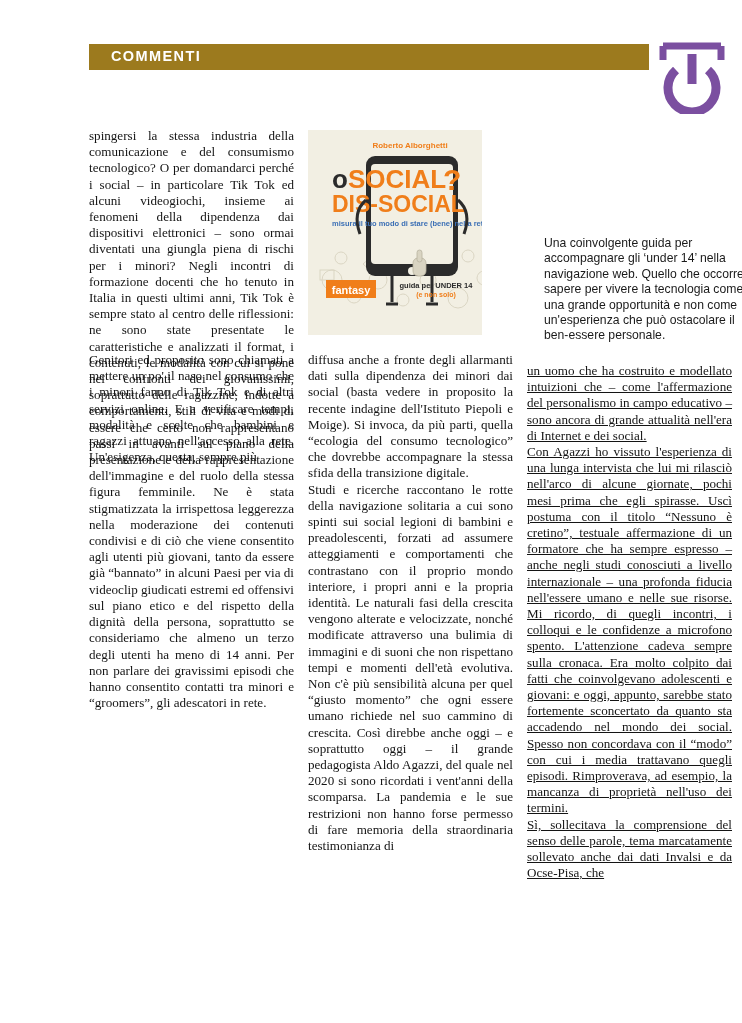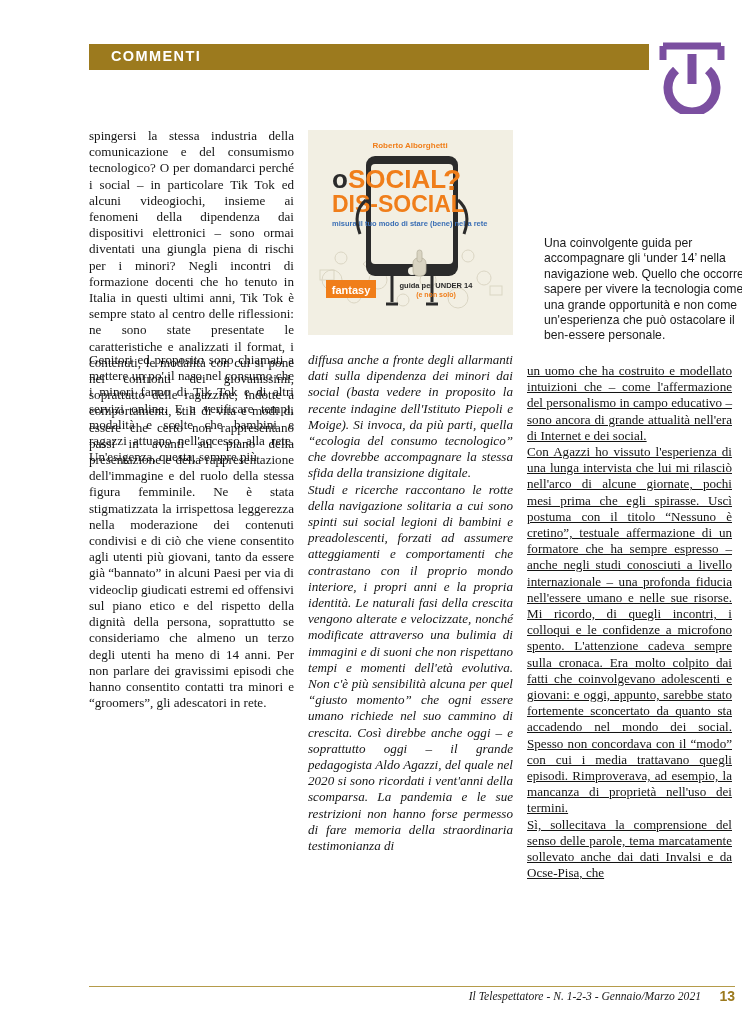--- a/index.html
+++ b/index.html
@@ -80,21 +80,21 @@
     line-height: 15.4px;
     color: #1a1a1a;
     text-align: left;
   }
 
   
   .cover {
     position: absolute;
     left: 267px;
     top: 130px;
-    width: 205px;
+    width: 174px;
     height: 205px;
     background: #ec4899;
     overflow: hidden;
   }
   .cover-inner { position:absolute; left:0; top:0; width:205px; height:205px; }
 
   
   .footer {
     position: absolute;
     left: 48px;
@@ -205,33 +205,28 @@
 
   <div class="col" id="col1-top">
     <p>spingersi la stessa industria della comunicazione e del consumismo tecnologico? O per domandarci perché i social – in particolare Tik Tok ed alcuni videogiochi, insieme ai fenomeni della dipendenza dai dispositivi elettronici – sono ormai diventati una giungla piena di rischi per i minori? Negli incontri di formazione docenti che ho tenuto in Italia in questi ultimi anni, Tik Tok è sempre stato al centro delle riflessioni: ne sono state presentate le caratteristiche e analizzati il format, i contenuti, le modalità con cui si pone nei confronti dei giovanissimi, soprattutto delle ragazzine, indotte a comportamenti, stili di vita e modi di essere che certo non rappresentano passi in avanti sul piano della presentazione e della rappresentazione dell'immagine e del ruolo della stessa figura femminile. Ne è stata stigmatizzata la irrispettosa leggerezza nella moderazione dei contenuti condivisi e di ciò che viene consentito agli utenti più giovani, tanto da essere già “bannato” in alcuni Paesi per via di videoclip giudicati estremi ed offensivi sul piano etico e del rispetto della dignità della persona, soprattutto se consideriamo che almeno un terzo degli utenti ha meno di 14 anni. Per non parlare dei gravissimi episodi che hanno consentito contatti tra minori e “groomers”, gli adescatori in rete.</p>
   </div>
 
   <div class="col" id="col1-bot">
     <p>Genitori ed proposito sono chiamati a mettere un po' il naso nel consumo che i minori fanno di Tik Tok e di altri servizi online. E a verificare tempi, modalità e scelte che bambini e ragazzi attuano nell'accesso alla rete. Un'esigenza, questa, sempre più</p>
   </div>
 
   <div class="col" id="col2">
-    <p style="white-space: pre-line; font-style: italic;">diffusa anche a fronte degli allarmanti dati sulla dipendenza dei minori dai social (basta vedere in proposito la recente indagine dell'Istituto Piepoli e Moige). Si invoca, da più parti, quella “ecologia del consumo tecnologico” che dovrebbe accompagnare la stessa sfida della transizione digitale.
+    <p style="white-space: pre-line;">diffusa anche a fronte degli allarmanti dati sulla dipendenza dei minori dai social (basta vedere in proposito la recente indagine dell'Istituto Piepoli e Moige). Si invoca, da più parti, quella “ecologia del consumo tecnologico” che dovrebbe accompagnare la stessa sfida della transizione digitale.
 Studi e ricerche raccontano le rotte della navigazione solitaria a cui sono spinti sui social legioni di bambini e preadolescenti, forzati ad assumere atteggiamenti e comportamenti che contrastano con il proprio mondo interiore, i propri anni e la propria identità. Le naturali fasi della crescita vengono alterate e velocizzate, nonché modificate attraverso una bulimia di immagini e di suoni che non rispettano tempi e momenti dell'età evolutiva. Non c'è più sensibilità alcuna per quel “giusto momento” che ogni essere umano richiede nel suo cammino di crescita. Così direbbe anche oggi – e soprattutto oggi – il grande pedagogista Aldo Agazzi, del quale nel 2020 si sono ricordati i vent'anni della scomparsa. La pandemia e le sue restrizioni non hanno forse permesso di fare memoria della straordinaria testimonianza di</p>
   </div>
 
   <div class="col" id="col3-top">
     <p>Una coinvolgente guida per accompagnare gli ‘under 14’ nella navigazione web. Quello che occorre sapere per vivere la tecnologia come una grande opportunità e non come un'esperienza che può ostacolare il ben-essere personale.</p>
   </div>
 
   <div class="col" id="col3-bot">
     <p style="white-space: pre-line;">un uomo che ha costruito e modellato intuizioni che – come l'affermazione del personalismo in campo educativo – sono ancora di grande attualità nell'era di Internet e dei social.
 Con Agazzi ho vissuto l'esperienza di una lunga intervista che lui mi rilasciò nell'arco di alcune giornate, pochi mesi prima che egli spirasse. Uscì postuma con il titolo “Nessuno è cretino”, testuale affermazione di un formatore che ha sempre espresso – anche negli studi conosciuti a livello internazionale – una profonda fiducia nell'essere umano e nelle sue risorse. Mi ricordo, di quegli incontri, i colloqui e le confidenze a microfono spento. L'attenzione cadeva sempre sulla cronaca. Era molto colpito dai fatti che coinvolgevano adolescenti e giovani: e oggi, appunto, sarebbe stato fortemente sconcertato da quanto sta accadendo nel mondo dei social. Spesso non concordava con il “modo” con cui i media trattavano quegli episodi. Rimproverava, ad esempio, la mancanza di proprietà nell'uso dei termini.
 Sì, sollecitava la comprensione del senso delle parole, tema marcatamente sollevato anche dai dati Invalsi e da Ocse-Pisa, che</p>
   </div>
 
-  <div class="footer">
-    <div class="footer-rule"></div>
-    <div class="footer-text">Il Telespettatore - N. 1-2-3 - Gennaio/Marzo 2021</div>
-    <div class="footer-page">13</div>
-  </div>
 
 </div>
 
 </body></html>

